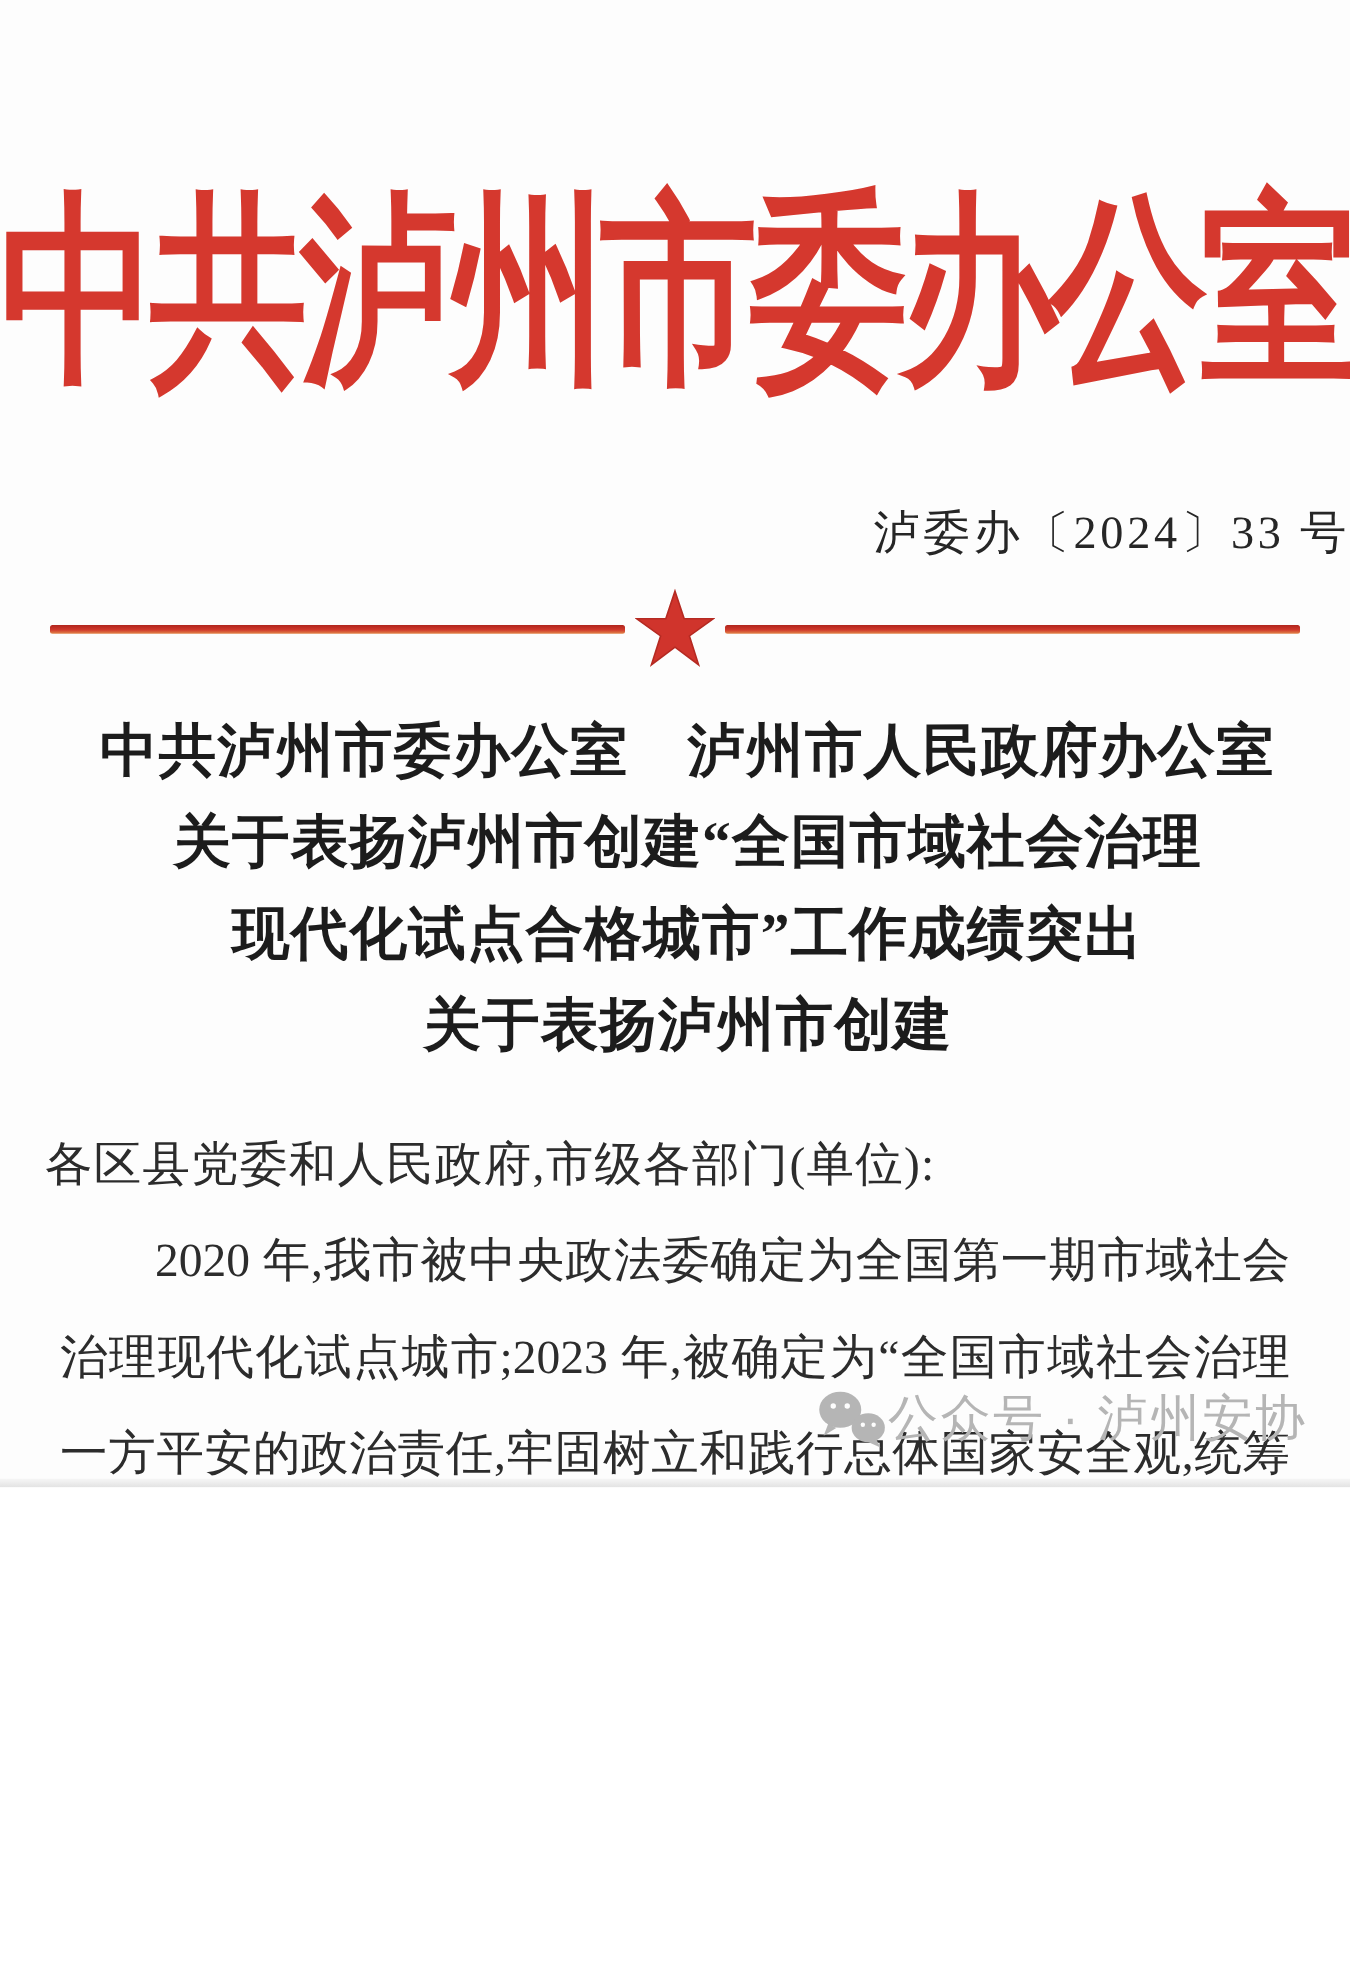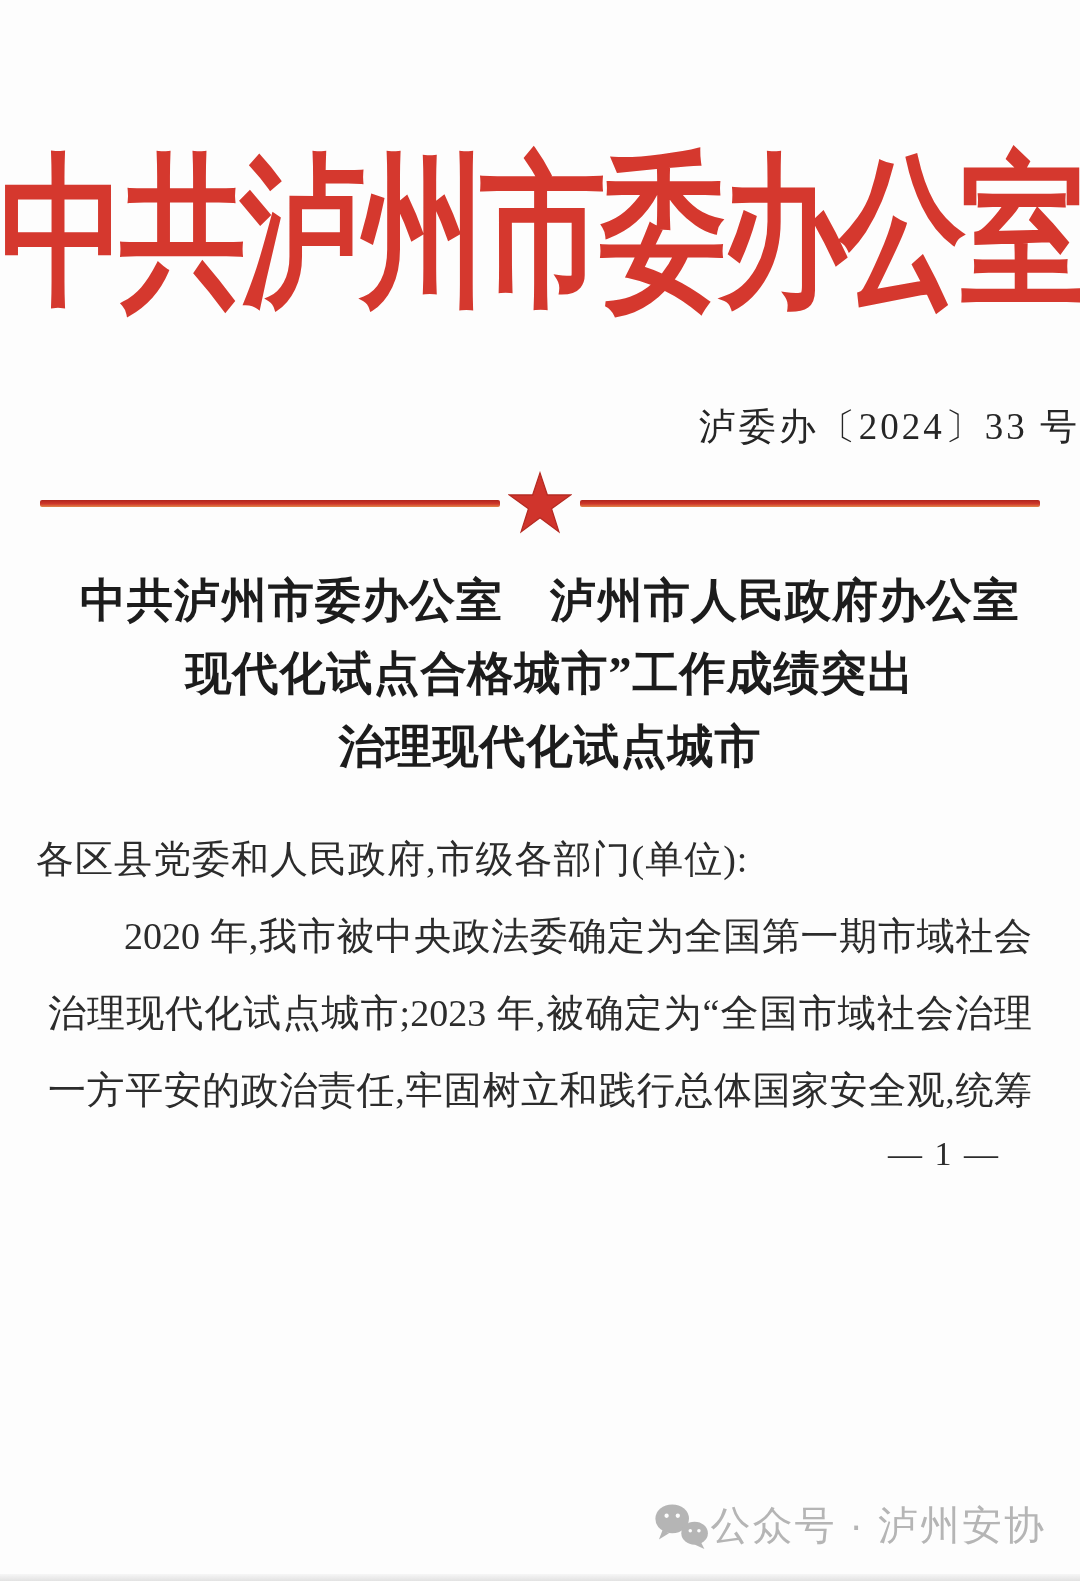--- a/index.html
+++ b/index.html
@@ -1,19 +1,19 @@
 <!DOCTYPE html>
 <html><head>
 <meta charset="utf-8">
 <style>
   html, body { margin: 0; padding: 0; background: #ffffff; }
   .page {
     position: relative;
     width: 1080px;
-    height: 1581px;
+    height: 1190px;
     margin: 0 auto;
     background: #fdfdfd;
     overflow: hidden;
     font-family: "Liberation Serif", "DejaVu Serif", serif;
   }
   
   .org-wrap {
     padding-top: 148px;
     height: 172px;
     display: flex;
@@ -143,22 +143,23 @@
     <span class="star-wrap">
       <svg viewBox="0 0 100 100" aria-hidden="true">
         <polygon points="50,3 61.5,37.5 98,37.5 68,59 79.5,95 50,73 20.5,95 32,59 2,37.5 38.5,37.5" fill="#d0342c" stroke="#b52a22" stroke-width="2"></polygon>
       </svg>
     </span>
     <span class="rule"></span>
   </div>
 
   <div class="title-block">
     <div class="title-line">中共泸州市委办公室　泸州市人民政府办公室</div>
+    <div class="title-line">关于表扬泸州市创建“全国市域社会治理</div>
     <div class="title-line">现代化试点合格城市”工作成绩突出</div>
-    <div class="title-line">治理现代化试点城市</div>
+    <div class="title-line">关于表扬泸州市创建</div>
   </div>
 
   <div class="body-block">
     <p class="salutation">各区县党委和人民政府,市级各部门(单位):</p>
     <p class="body-line indent">2020 年,我市被中央政法委确定为全国第一期市域社会</p>
     <p class="body-line">治理现代化试点城市;2023 年,被确定为“全国市域社会治理</p>
     <p class="body-line">一方平安的政治责任,牢固树立和践行总体国家安全观,统筹</p>
   </div>
 
   <div class="page-number">— 1 —</div>

